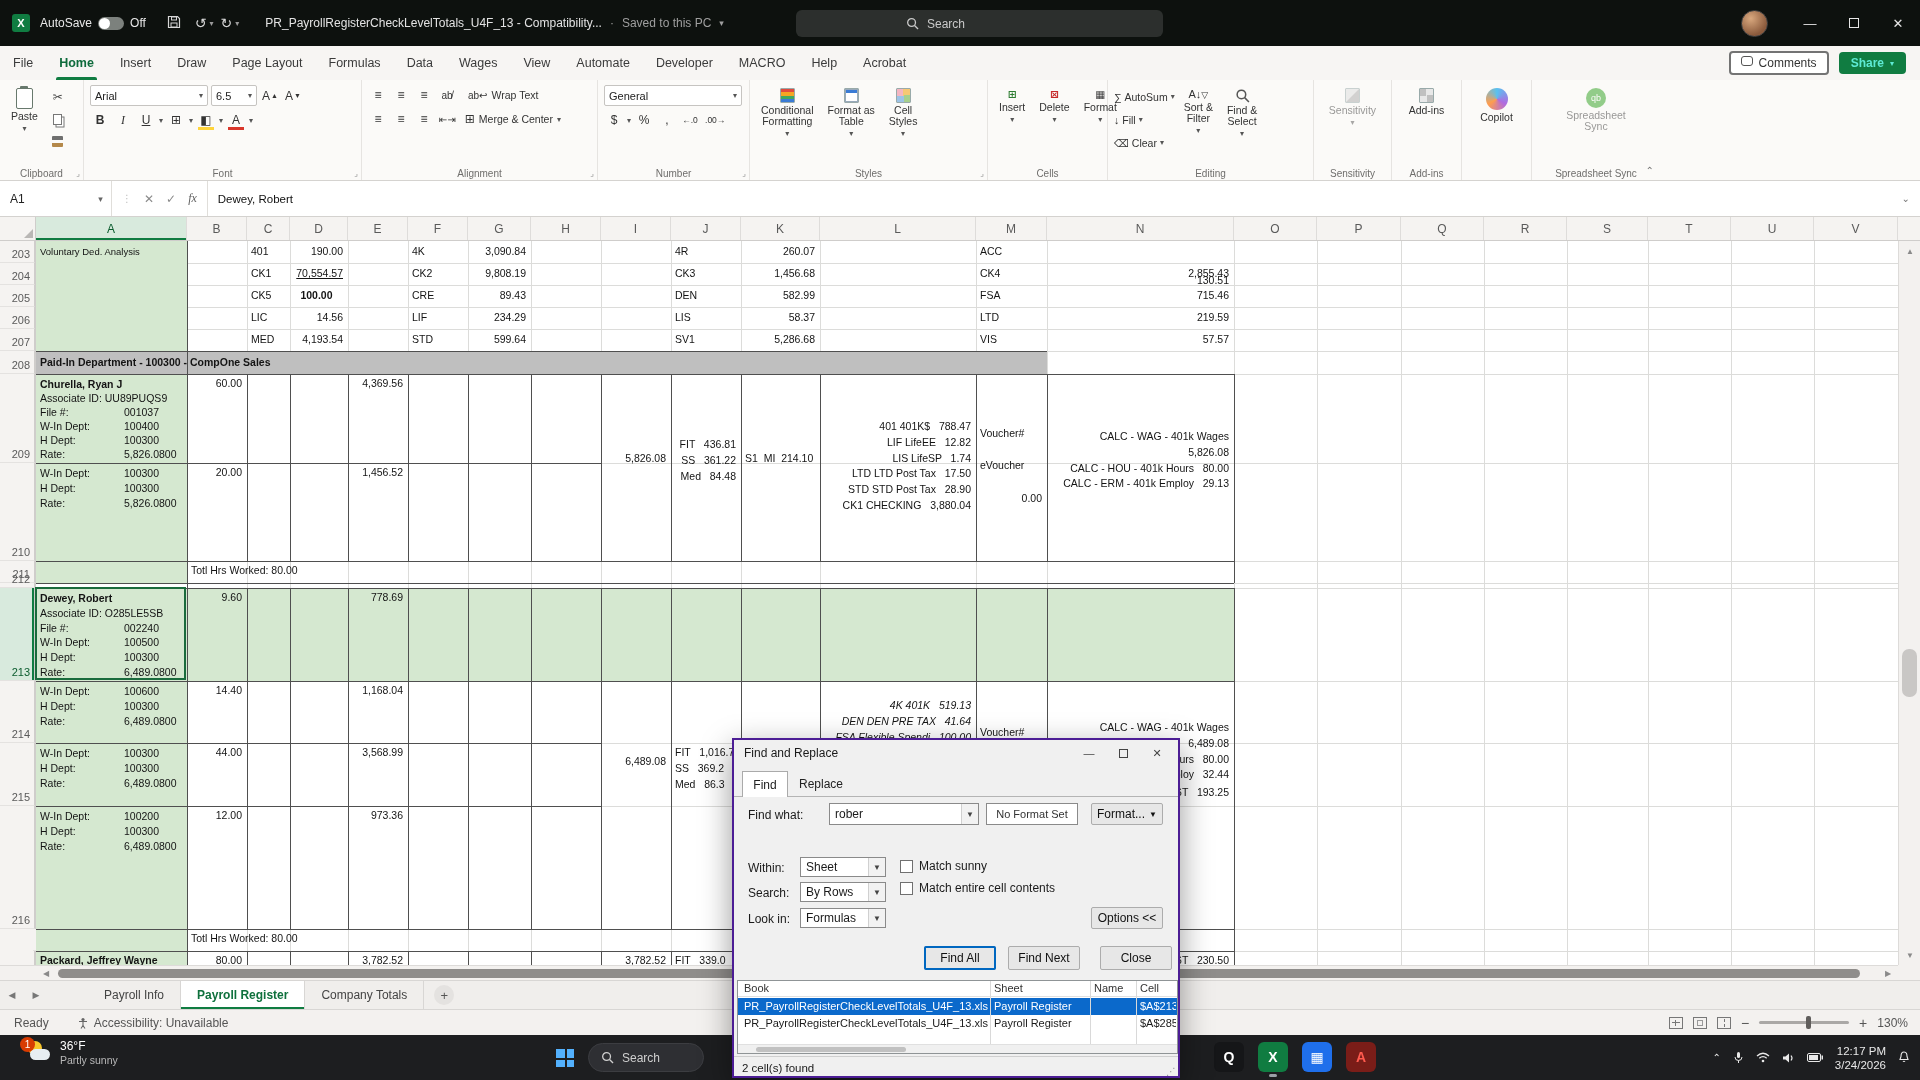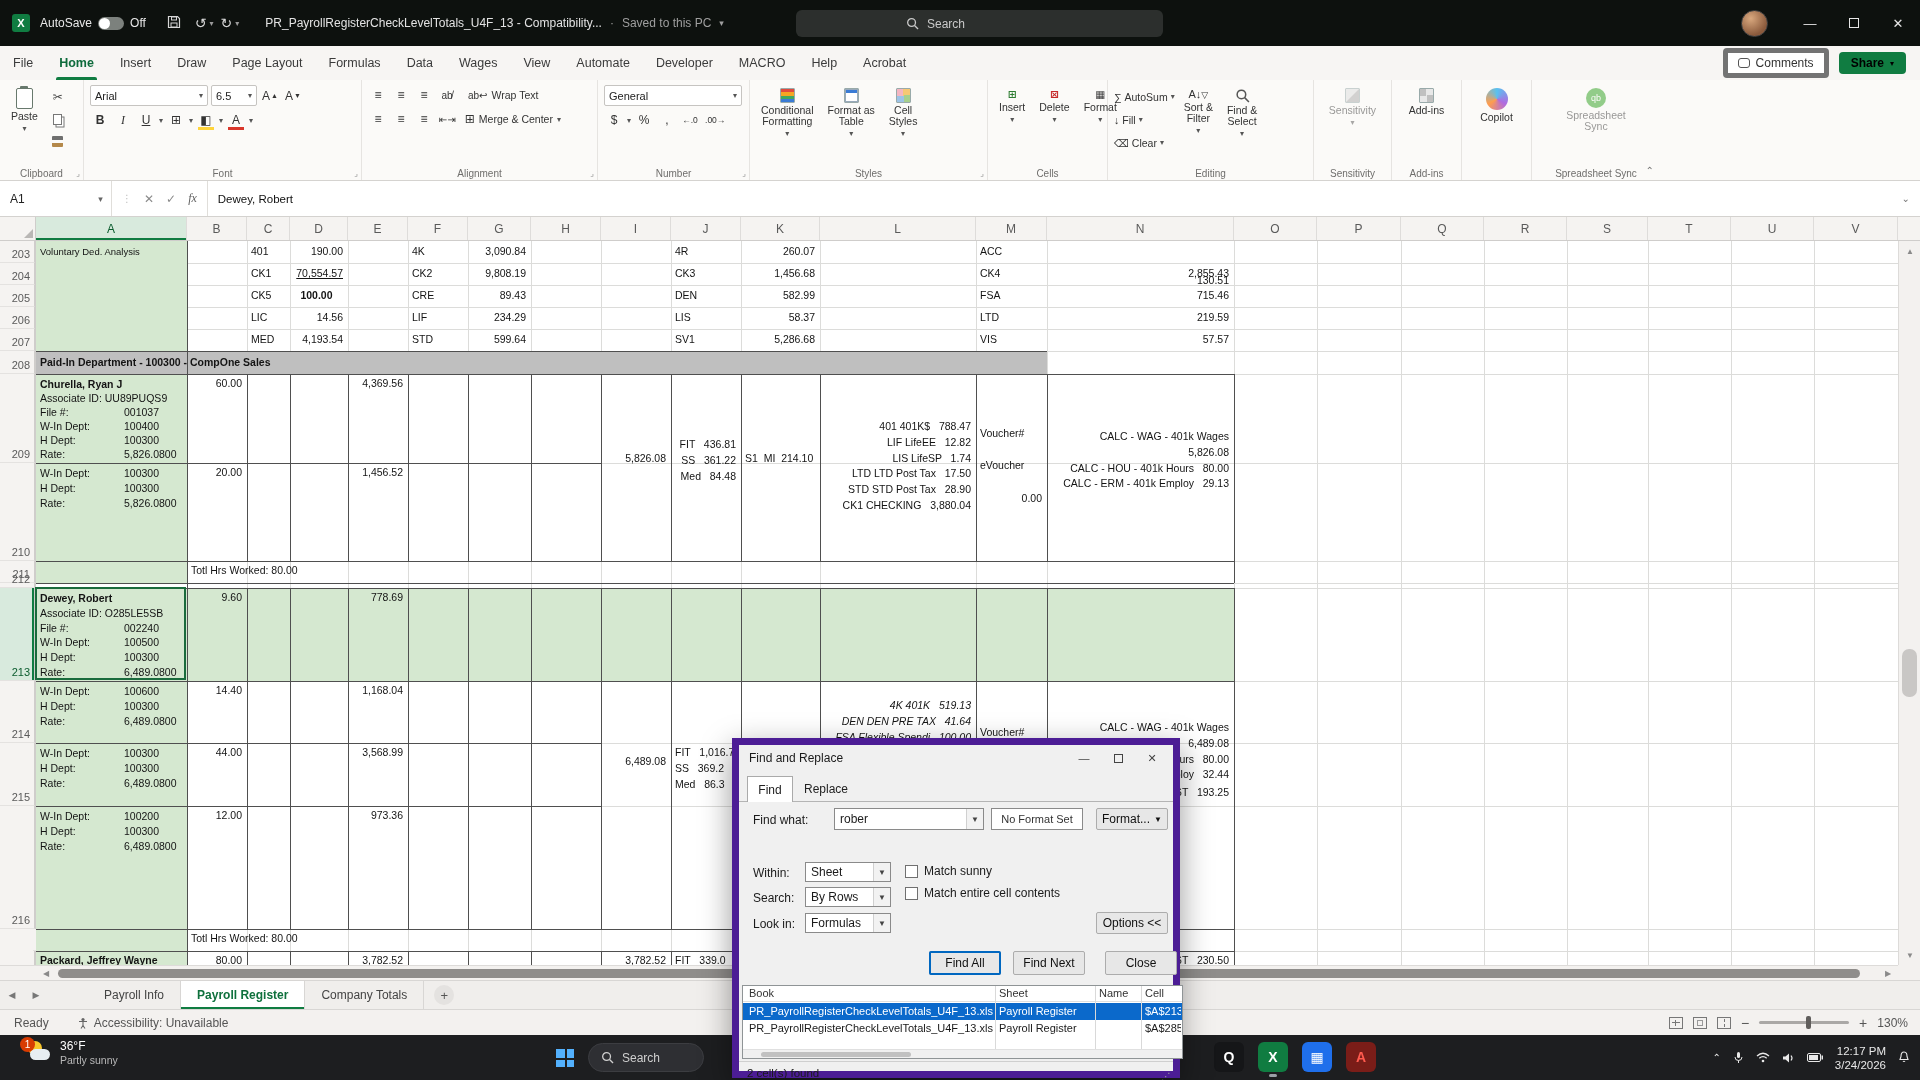--- a/index.html
+++ b/index.html
@@ -25,24 +25,24 @@
   .winbtn{width:44px;height:46px;display:flex;align-items:center;justify-content:center;color:#e6e6e6;font-size:13px}
   .winbtn .sq{width:10px;height:10px;border:1px solid #e6e6e6;display:inline-block}
 
   
   #ribbontabs{position:absolute;top:46px;left:0;width:1920px;height:34px;background:#f7f5f3;
     display:flex;align-items:center;z-index:29}
   .rtab{padding:0 13px;font-size:12.5px;color:#3b3b3b;height:34px;display:flex;align-items:center;position:relative;cursor:default}
   .rtab.on{color:#0f6b3c;font-weight:bold}
   .rtab.on:after{content:"";position:absolute;left:10px;right:10px;bottom:0;height:3px;background:#107C41;border-radius:2px 2px 0 0}
   .rt-right{margin-left:auto;display:flex;align-items:center;gap:10px;padding-right:14px}
-  .comments-btn{display:flex;align-items:center;gap:6px;border:5px solid #737373;border-radius:4px;
+  .comments-btn{display:flex;align-items:flex-start;gap:6px;border:2px solid #737373;border-radius:4px;
     padding:3px 10px;font-size:12px;color:#333;background:#fff}
   .i-bubble{width:12px;height:10px;border:1.3px solid #555;border-radius:3px;position:relative}
-  .share-btn{display:flex;align-items:center;gap:6px;background:#107C41;color:#000000;border-radius:4px;
+  .share-btn{display:flex;align-items:center;gap:6px;background:#107C41;color:#5eead4;border-radius:4px;
     padding:4px 12px;font-size:12px;font-weight:bold}
 
   
   #ribbon{position:absolute;top:80px;left:0;width:1920px;height:101px;background:#fbfaf8;
     border-bottom:1px solid #d5d3d0;display:flex;z-index:28}
   .group{position:relative;height:100%;border-right:1px solid #e6e4e1;padding:5px 6px 16px;flex:none}
   .glabel{position:absolute;bottom:1px;left:0;right:0;text-align:center;font-size:10px;color:#6f6e6c;white-space:nowrap}
   .lnch{position:absolute;right:3px;bottom:1px;font-size:8px;color:#8a8a8a}
   .gbody{display:flex;height:100%;gap:4px}
   .bigbtn{display:flex;flex-direction:column;align-items:center;justify-content:flex-start;
@@ -160,21 +160,21 @@
     border:1px solid #3c3d41;display:flex;align-items:center;gap:8px;padding-left:12px;color:#cfcfcf;font-size:12px}
   .tk-apps{position:absolute;left:1214px;top:7px;display:flex;gap:14px}
   .appic{width:30px;height:30px;border-radius:6px;display:flex;align-items:center;justify-content:center;
     font-size:14px;font-weight:bold;color:#fff;position:relative}
   .appdot{position:absolute;bottom:-5px;left:50%;transform:translateX(-50%);width:8px;height:3px;border-radius:2px;background:#9aa0a6}
   .tk-tray{position:absolute;right:10px;top:0;height:45px;display:flex;align-items:center;gap:12px}
   .trayic{color:#e8e8e8;font-size:12px;display:flex;align-items:center}
   .clock{display:flex;flex-direction:column;align-items:flex-end;line-height:14px;font-size:11.5px}
 
   
-  #dialog{position:absolute;left:732px;top:738px;width:448px;height:340px;background:#f0f0f0;border:7px solid #4c1d95;
+  #dialog{position:absolute;left:732px;top:738px;width:448px;height:340px;background:#f0f0f0;border:2px solid #4c1d95;
     box-shadow:0 10px 30px rgba(0,0,0,.4);z-index:70;font-size:12px;color:#1a1a1a}
   .dlg-title{position:absolute;left:0;top:0;right:0;height:26px;display:flex;align-items:center;padding-left:10px}
   .dlg-btns{position:absolute;right:4px;top:2px;display:flex}
   .dbtn{width:34px;height:22px;display:flex;align-items:center;justify-content:center;color:#444;font-size:11px}
   .dbtn .sq{width:9px;height:9px;border:1px solid #444}
   .dtab{position:absolute;height:26px;display:flex;align-items:center;justify-content:center;font-size:12px;color:#222}
   .dtab.on{background:#fff;border:1px solid #aaa;border-bottom:none;z-index:2}
   .tabline{position:absolute;left:0;right:0;top:56px;border-top:1px solid #b4b4b4}
   .dlbl{position:absolute;color:#1a1a1a}
   .dcombo{position:absolute;background:#fff;border:1px solid #8a8a8a;display:flex;align-items:center;padding-left:5px}

